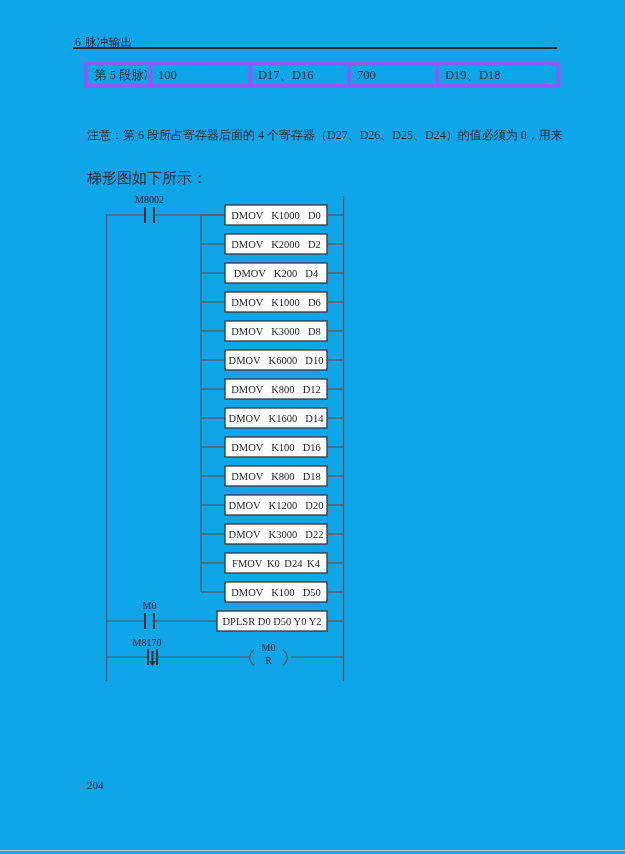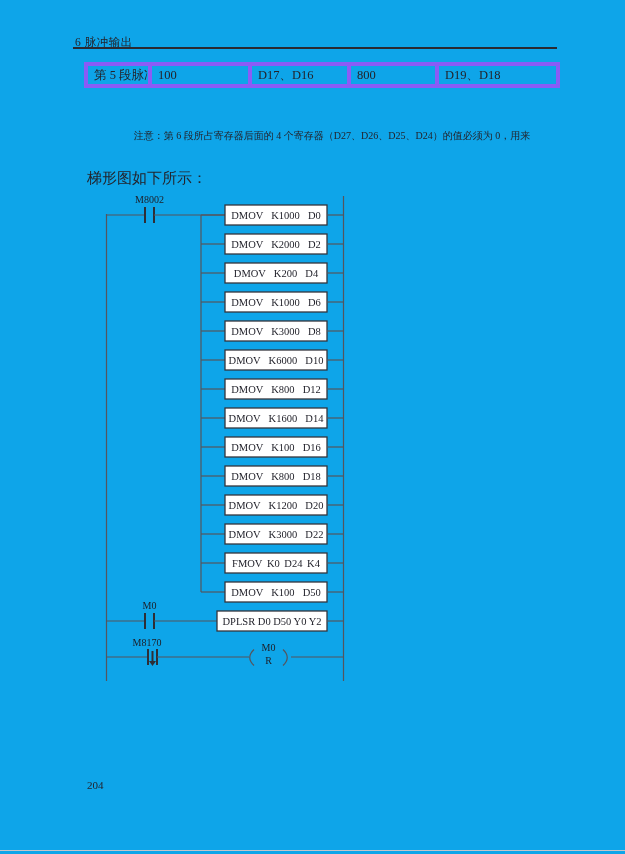--- a/index.html
+++ b/index.html
@@ -3,21 +3,21 @@
 <meta charset="utf-8">
 <style>
   html,body{margin:0;padding:0;background:#fff;}
   .page{position:relative;width:625px;height:854px;background:#0ea5e9;overflow:hidden;
         font-family:"Liberation Serif","DejaVu Serif",serif;color:#23232b;padding-left:12px;}
   .hdr{position:absolute;left:75px;top:35px;font-size:11.5px;letter-spacing:.5px;white-space:nowrap;}
   .hdr-rule{position:absolute;left:73px;top:47px;width:484px;height:2px;background:#2a2a31;}
   table.ptable{position:absolute;left:84px;top:62px;width:472px;border-collapse:collapse;
         table-layout:fixed;font-size:12.5px;}
   table.ptable td{border:4px solid #8b5cf6;height:18px;padding:0 0 0 6px;white-space:nowrap;overflow:hidden;}
-  .note{position:absolute;left:87px;top:126px;width:490px;font-size:10px;line-height:19px;text-align:center;}
+  .note{position:absolute;left:87px;top:126px;width:490px;font-size:12px;line-height:19px;}
   .note .l2{margin-left:30px;}
   .note div{white-space:nowrap;}
   .caption{position:absolute;left:87px;top:169px;font-size:15px;white-space:nowrap;}
   svg.ladder{position:absolute;left:0;top:0;pointer-events:none;}
   svg.ladder line, svg.ladder path{stroke:#55555d;stroke-width:1.2;fill:none;}
   svg.ladder line.bar{stroke:#2e2e36;stroke-width:2;}
   svg.ladder rect{fill:#ffffff;stroke:#35353c;stroke-width:1.3;}
   svg.ladder polygon{fill:#2e2e36;stroke:none;}
   svg.ladder text{fill:#1d1d26;font-family:"Liberation Serif","DejaVu Serif",serif;}
   .bt{font-size:10.5px;text-anchor:middle;word-spacing:5.5px;}
@@ -41,21 +41,21 @@
         <col style="width:100px">
         <col style="width:99px">
       <col style="width:88px">
         <col style="width:121px">
     </colgroup>
     <tbody>
       <tr>
         <td>第 5 段脉冲</td>
         <td>100</td>
         <td>D17、D16</td>
-        <td>800</td>
+        <td>700</td>
         <td>D19、D18</td>
       </tr>
     </tbody>
   </table>
 
   <div class="note">
     <div class="l1">注意：第 6 段所占寄存器后面的 4 个寄存器（D27、D26、D25、D24）的值必须为 0，用来</div>
   </div>
 
   <div class="caption">梯形图如下所示：</div>

